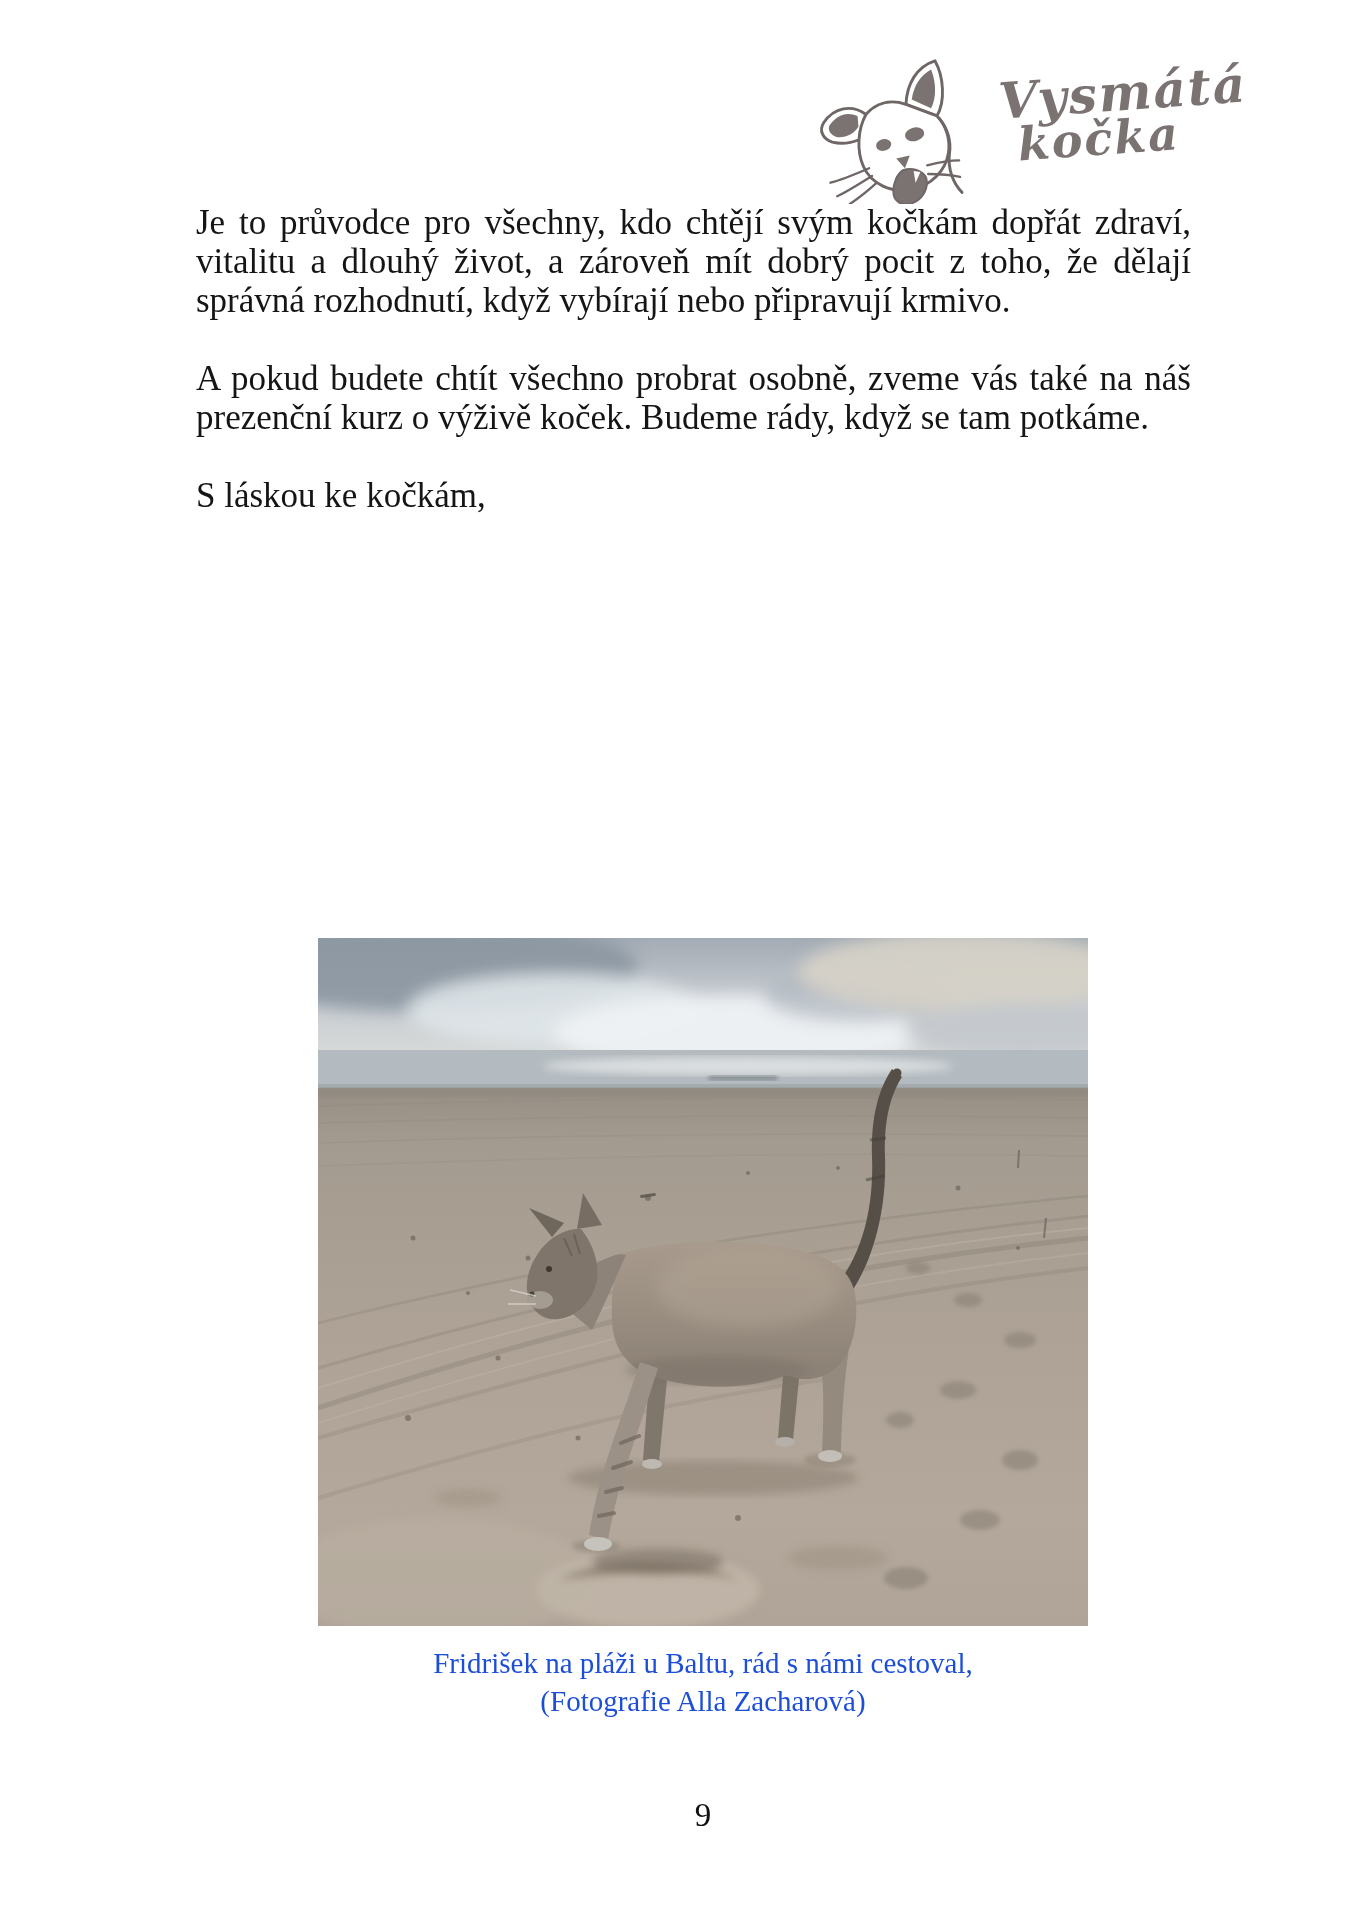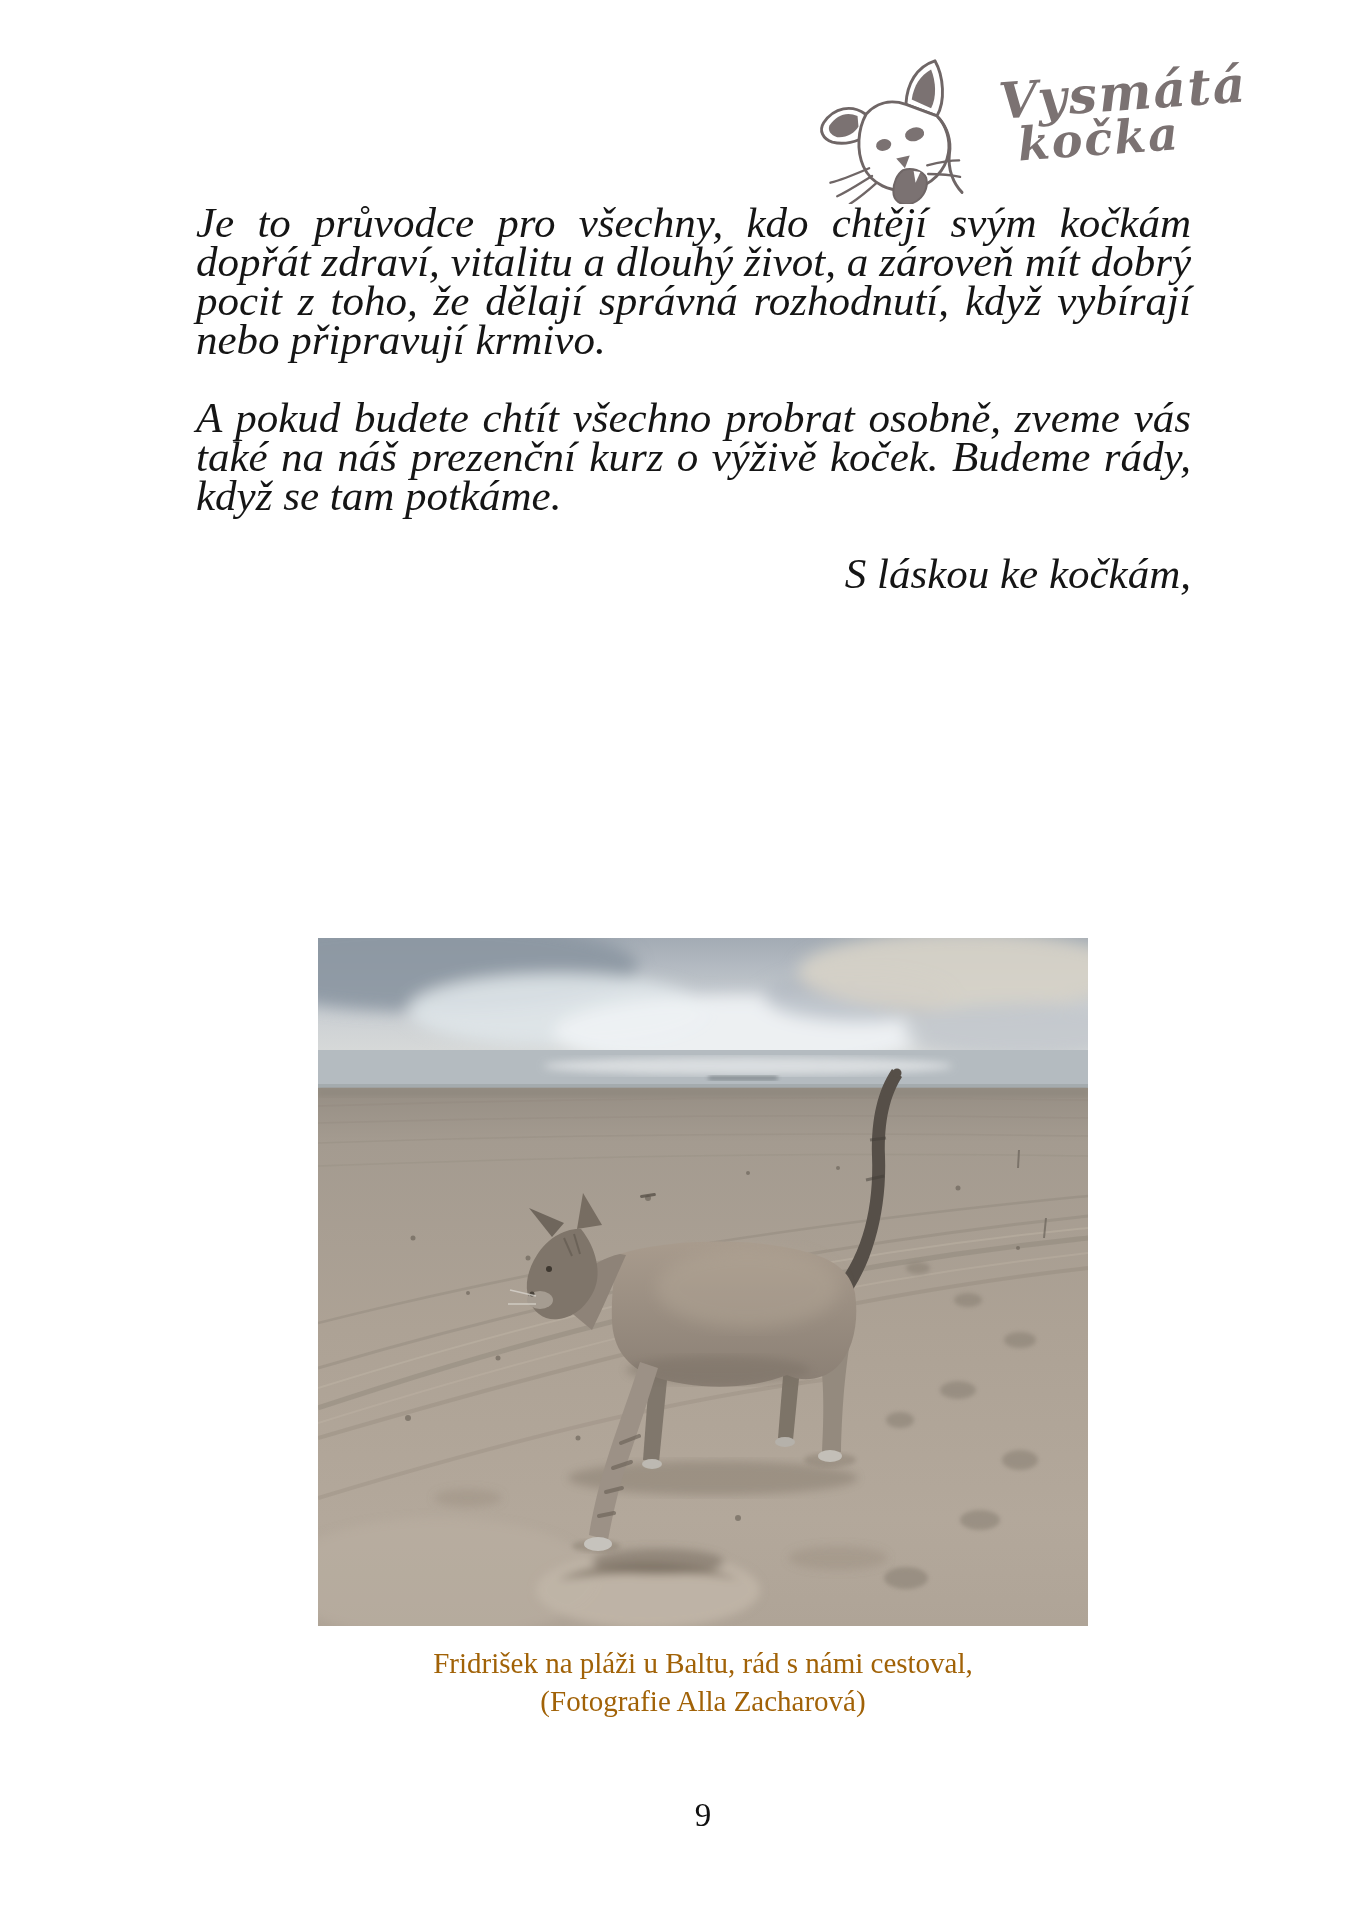--- a/index.html
+++ b/index.html
@@ -10,29 +10,29 @@
 
   
   .logo { position:absolute; top:54px; left:808px; display:flex; align-items:flex-start; color:#7b7272; }
   .logo svg { width:190px; height:150px; flex:0 0 auto; }
   .logo-text { margin:16px 0 0 2px; transform:rotate(-4deg); font-family:"DejaVu Serif", serif;
                font-style:italic; font-weight:700; line-height:0.92; }
   .logo-line1 { font-size:50px; letter-spacing:2px; display:block; }
   .logo-line2 { font-size:46px; letter-spacing:2px; display:block; margin-left:16px; }
 
   
-  .text-block { position:absolute; left:196px; top:203px; width:995px; font-size:43px; line-height:39px;font-style:italic; }
+  .text-block { position:absolute; left:196px; top:203px; width:995px; font-size:35px; line-height:39px; }
   .text-block p { margin:0 0 39px 0; text-align:justify; }
   .text-block p.plain { text-align:left; }
-  .signature { margin:0; text-align:right; }
+  .signature { margin:0; text-align:left; }
 
   
   .photo-fig { position:absolute; left:318px; top:938px; width:770px; margin:0; }
   .photo { display:block; width:770px; height:688px; }
-  figcaption { margin-top:18px; text-align:center; font-size:29px; line-height:38px; color:#a16207; }
+  figcaption { margin-top:18px; text-align:center; font-size:29px; line-height:38px; color:#1d4ed8; }
 
   
   .page-num { position:absolute; left:318px; top:1797px; width:770px; text-align:center; font-size:33px; color:#101010; }
 </style>
 </head>
 <body>
 
 <div class="page">
 
   <div class="logo">

